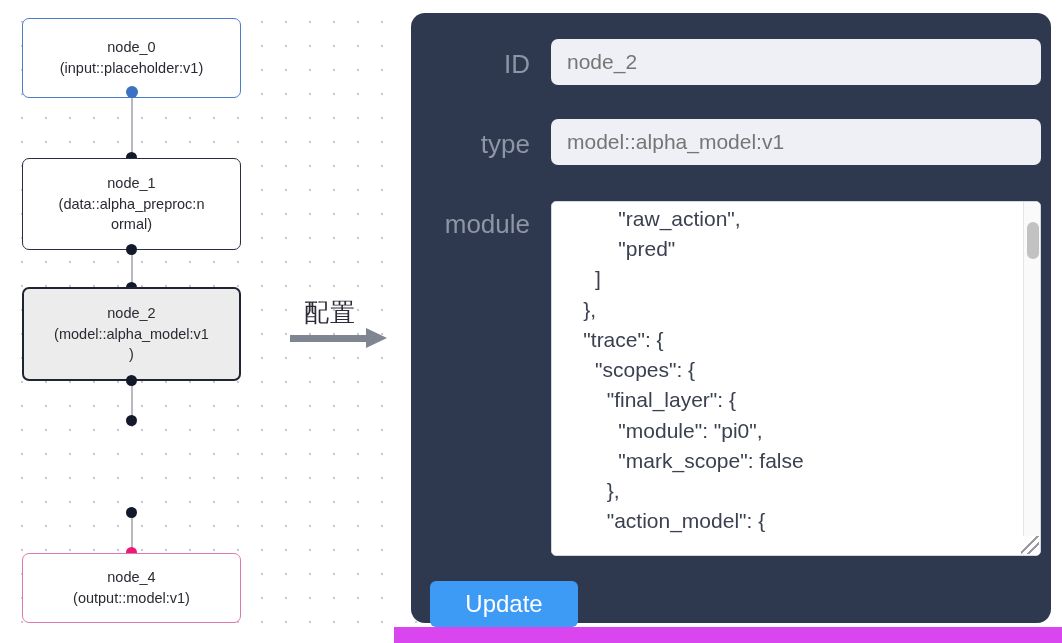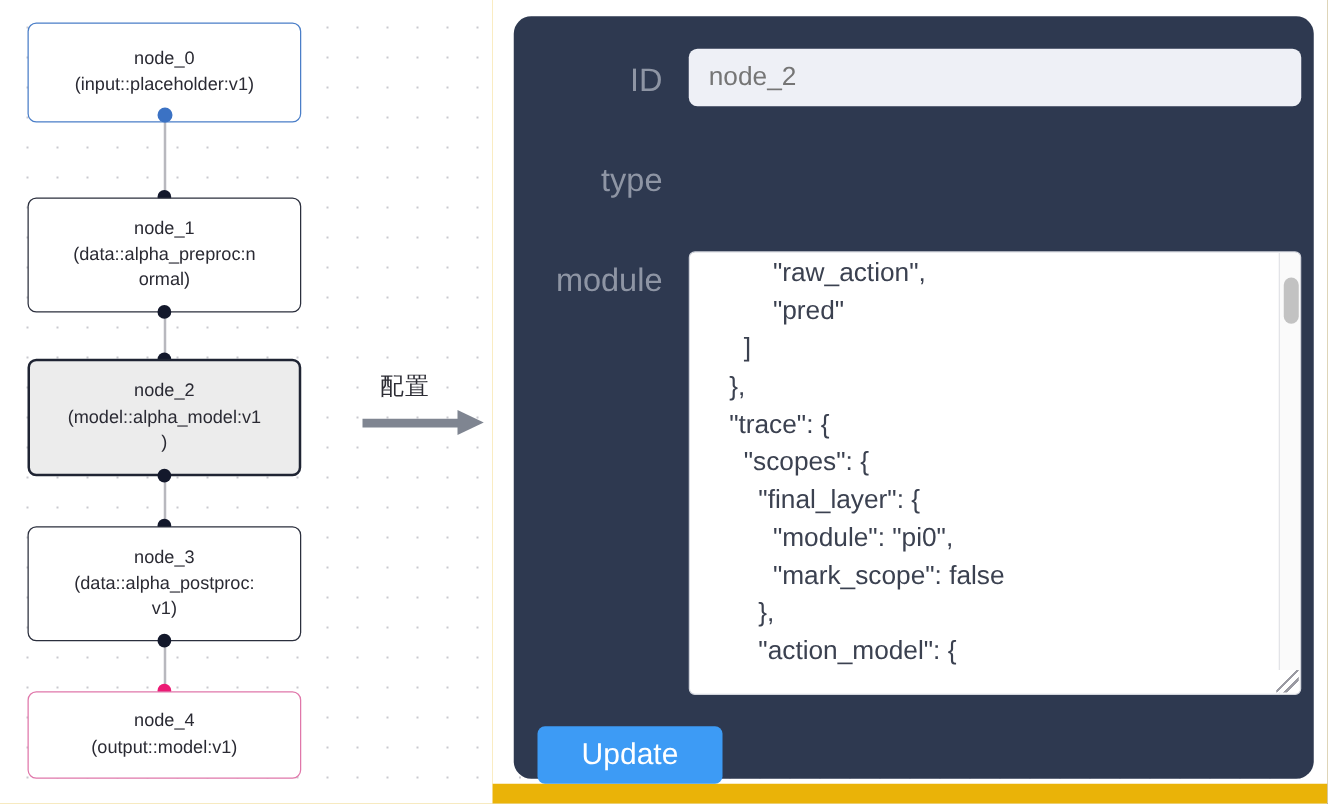--- a/index.html
+++ b/index.html
@@ -5,21 +5,21 @@
   * { box-sizing: border-box; margin: 0; padding: 0; }
   html, body {
     width: 1062px; height: 643px;
     background: #ffffff;
     font-family: "Liberation Sans", "DejaVu Sans", sans-serif;
     overflow: hidden;
   }
   #stage {
     position: relative;
     width: 1062px; height: 643px;
-    background: #eab308;
+    background: #d946ef;
     padding-left: 28px;
   }
 
   
   #graph-canvas {
     position: absolute;
     left: 0; top: 0;
     width: 394px; height: 643px;
     background-color: #ffffff;
     background-image: radial-gradient(circle, #c9c9cf 1.1px, transparent 1.2px);
@@ -84,21 +84,21 @@
     background: #13182b;
     left: 126px;
   }
   .handle.blue { background: #3b72c4; width: 12px; height: 12px; left: 125.5px; }
   .handle.pink { background: #ec1a74; width: 11px; height: 11px; }
 
   
   #arrow-group { position: absolute; left: 287px; top: 296px; width: 106px; height: 62px; }
   #arrow-label {
     position: absolute; left: 17px; top: 0;
-    font-size: 19px; color: #2c2c34;
+    font-size: 25px; color: #2c2c34;
     font-family: Liberation Mono, monospace;
     letter-spacing: 1px;
   }
   #arrow-shaft {
     position: absolute; left: 3px; top: 39px;
     width: 78px; height: 7px; background: #7f8591;
   }
   #arrow-head {
     position: absolute; left: 79px; top: 32px;
     width: 0; height: 0;
@@ -238,25 +238,20 @@
 
     <div class="handle" style="top:282px"></div>
     <div class="node selected" id="node-2">
       <span class="nline">node_2</span>
       <span class="nline">(model::alpha_model:v1
 )</span>
     </div>
     <div class="handle" style="top:375px"></div>
 
     <div class="handle" style="top:415px"></div>
-    <div class="node default" id="node-3">
-      <span class="nline">node_3</span>
-      <span class="nline">(data::alpha_postproc:
-v1)</span>
-    </div>
     <div class="handle" style="top:507px"></div>
 
     <div class="handle pink" style="top:547px"></div>
     <div class="node end" id="node-4">
       <span class="nline">node_4</span>
       <span class="nline">(output::model:v1)</span>
     </div>
   </div>
 
   <div id="arrow-group">
@@ -269,20 +264,21 @@
 
   <div id="config-panel">
 
     <div class="form-row" id="row-id">
       <div class="field-label">ID</div>
       <input class="text-input" type="text" placeholder="node_2" style="">
     </div>
 
     <div class="form-row" id="row-type">
       <div class="field-label">type</div>
+      <input class="text-input" type="text" placeholder="model::alpha_model:v1" style="">
     </div>
 
     <div class="form-row" id="row-config">
       <div class="field-label">module</div>
       <div id="config-textarea-wrap">
         <textarea id="config-textarea" style="">          "raw_action",
           "pred"
       ]
     },
     "trace": {

